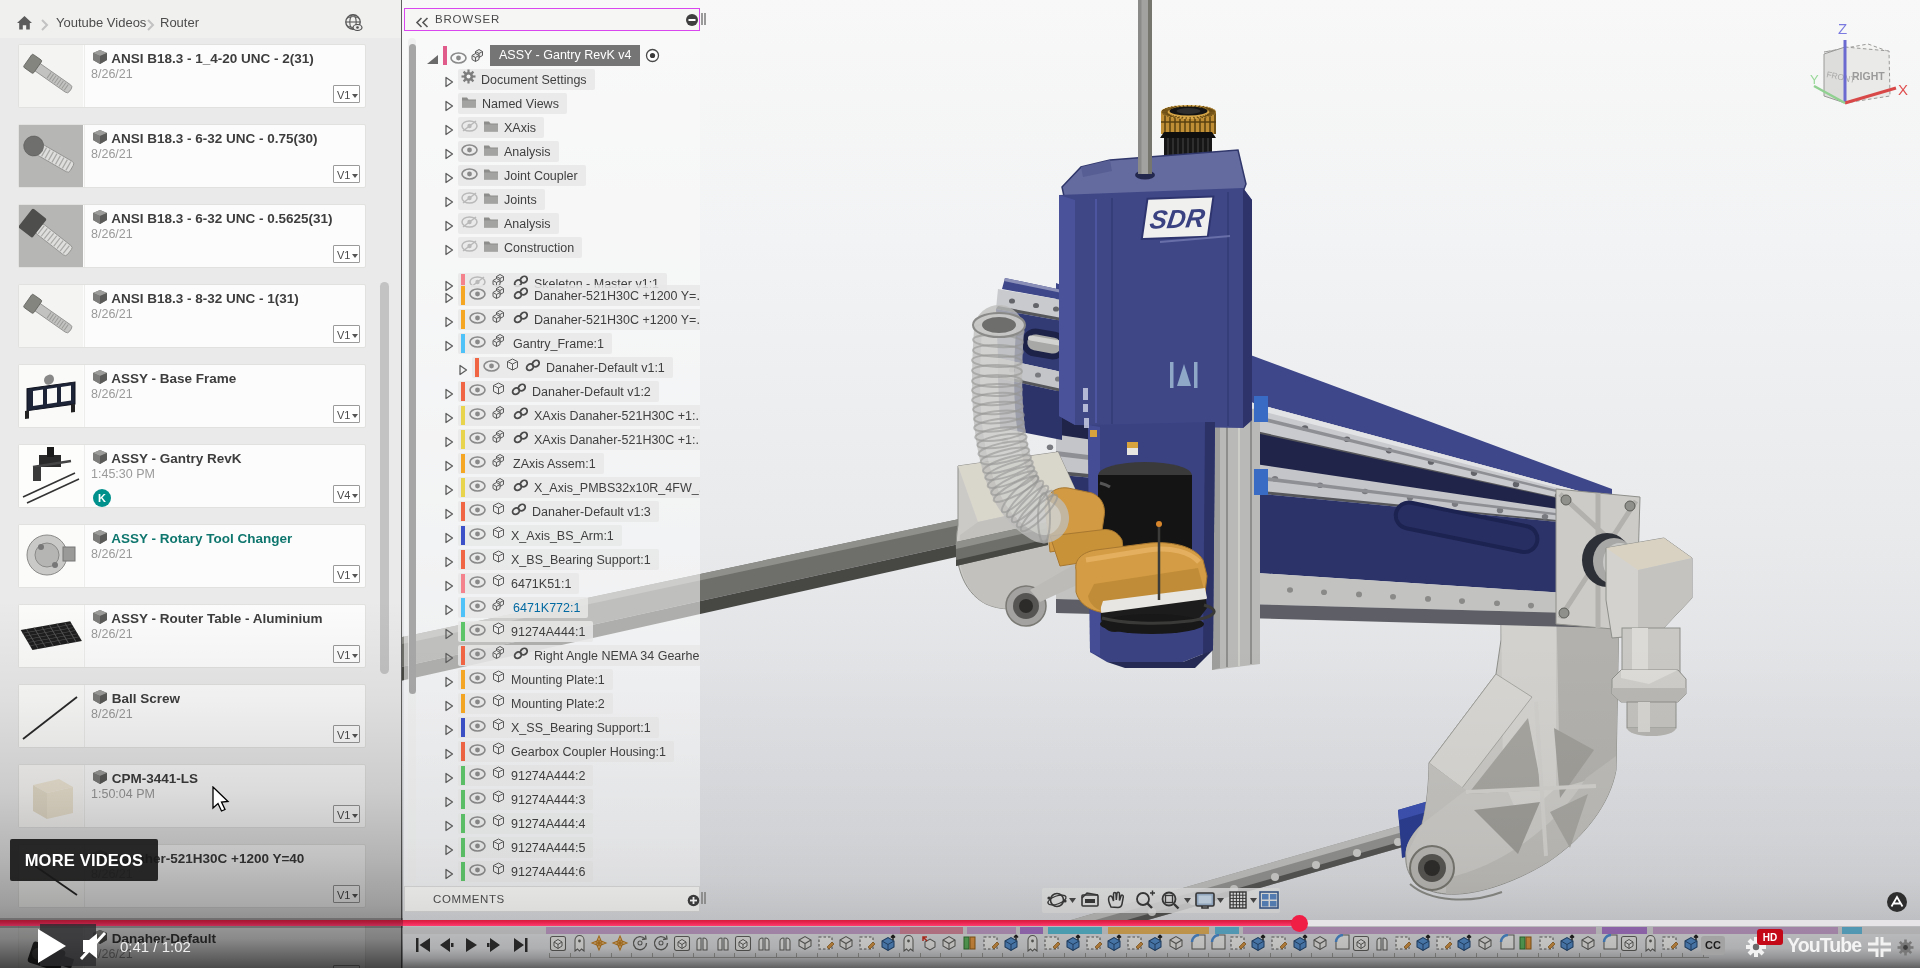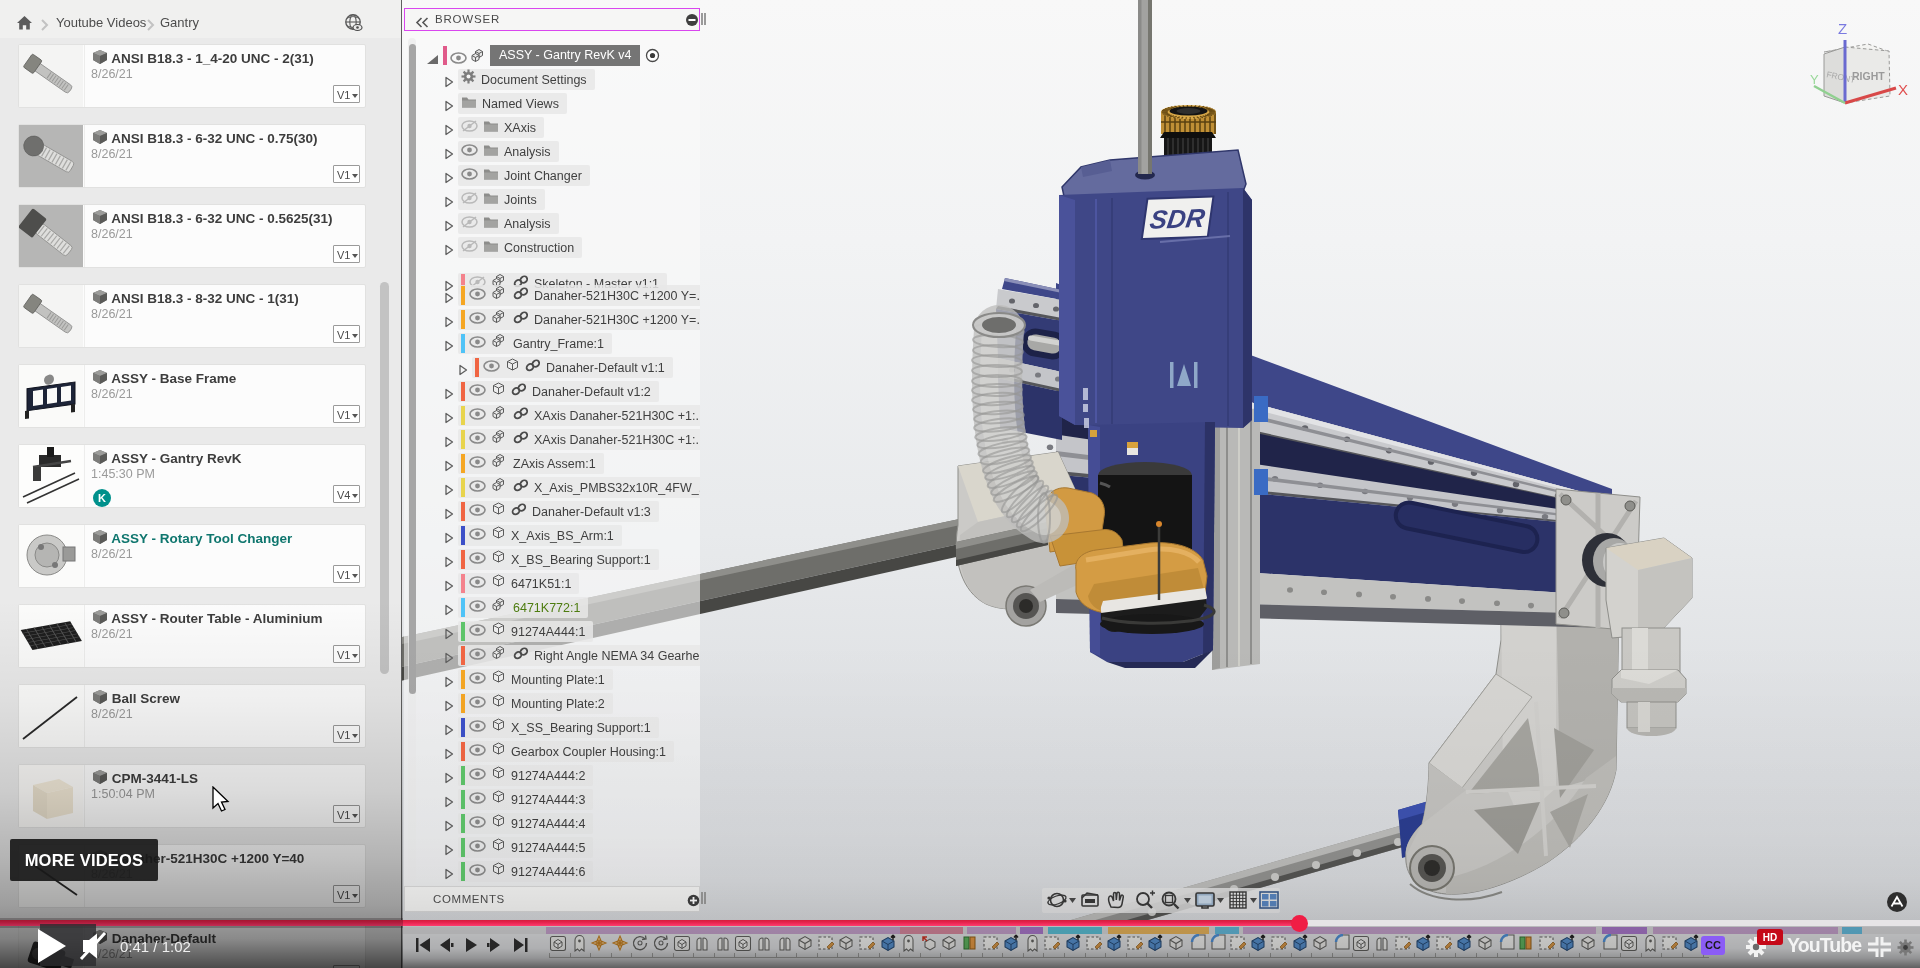--- a/index.html
+++ b/index.html
@@ -431,21 +431,21 @@
         <div style="position:absolute;left:0;top:156px;height:24px;width:100%">
           <span style="position:absolute;left:40px;top:6px"><svg width="10" height="12" viewBox="0 0 10 12" style="">
               <path d="M2 1.5 L8.5 6 L2 10.5 Z" fill="none" stroke="#5f5f5f" stroke-width="1.3" stroke-linejoin="round"></path>
             </svg></span>
           <div style="position:absolute;left:54px;top:1px;height:21px;line-height:20px;background:rgba(232,232,232,0.85);border-radius:2px;padding:0 8px 0 3px;white-space:nowrap"><span style="display:inline-block;margin-right:5px"><svg width="17" height="12" viewBox="0 0 17 12" style="">
                 <ellipse cx="8.5" cy="6" rx="7.5" ry="5" fill="none" stroke="#8a8a8a" stroke-width="1.6"></ellipse>
                 <circle cx="8.5" cy="6" r="2.4" fill="#8a8a8a"></circle>
               </svg></span><span style="display:inline-block;margin-right:5px"><svg width="16" height="13" viewBox="0 0 16 13" style="">
                 <path d="M1 2.5 h5 l1.5 2 H15 v8 H1 Z" fill="#8d8d8b"></path>
                 <path d="M1 5.5 h14 v7 H1 Z" fill="#a3a3a1"></path>
-              </svg></span><span style="font-size:12.5px;color:#3f3f3f;white-space:nowrap">Joint Changer</span></div>
+              </svg></span><span style="font-size:12.5px;color:#3f3f3f;white-space:nowrap">Joint Coupler</span></div>
         </div>
         <div style="position:absolute;left:0;top:180px;height:24px;width:100%">
           <span style="position:absolute;left:40px;top:6px"><svg width="10" height="12" viewBox="0 0 10 12" style="">
               <path d="M2 1.5 L8.5 6 L2 10.5 Z" fill="none" stroke="#5f5f5f" stroke-width="1.3" stroke-linejoin="round"></path>
             </svg></span>
           <div style="position:absolute;left:54px;top:1px;height:21px;line-height:20px;background:rgba(232,232,232,0.85);border-radius:2px;padding:0 8px 0 3px;white-space:nowrap"><span style="display:inline-block;margin-right:5px"><svg width="17" height="12" viewBox="0 0 17 12" style="">
                 <ellipse cx="8.5" cy="6" rx="7.5" ry="5" fill="none" stroke="#b9b9b9" stroke-width="1.5"></ellipse>
                 <circle cx="8.5" cy="6" r="2.2" fill="#b9b9b9"></circle>
                 <line x1="2" y1="11" x2="15" y2="1" stroke="#b9b9b9" stroke-width="1.5"></line>
               </svg></span><span style="display:inline-block;margin-right:5px"><svg width="16" height="13" viewBox="0 0 16 13" style="">
@@ -744,21 +744,21 @@
           <div style="position:absolute;left:54px;top:1px;height:21px;line-height:20px;background:rgba(232,232,232,0.85);border-radius:2px;padding:0 8px 0 3px;white-space:nowrap"><span style="display:inline-block;width:4px;height:19px;background:#4fc3f7;vertical-align:-5px;margin-right:4px"></span><span style="display:inline-block;margin-right:5px"><svg width="17" height="12" viewBox="0 0 17 12" style="">
                 <ellipse cx="8.5" cy="6" rx="7.5" ry="5" fill="none" stroke="#8a8a8a" stroke-width="1.6"></ellipse>
                 <circle cx="8.5" cy="6" r="2.4" fill="#8a8a8a"></circle>
               </svg></span><span style="display:inline-block;margin-right:5px"><svg width="17" height="15" viewBox="0 0 17 15" style="">
                 <g fill="#e8e8e8" stroke="#5a5a5a" stroke-width="1">
 <path d="M5.5 3.5 l3.5-2 3.5 2 v4 l-3.5 2 -3.5-2 Z"></path>
                   <path d="M5.5 3.5 l3.5 2 3.5-2 M9 5.5 v4"></path>
 <path d="M2 7.5 l3.5-2 3.5 2 v4 L5.5 13.5 2 11.5 Z"></path>
                   <path d="M2 7.5 l3.5 2 3.5-2 M5.5 9.5 v4"></path>
                 </g>
-              </svg></span><span style="font-size:12.5px;color:#4d7c0f;white-space:nowrap">6471K772:1</span></div>
+              </svg></span><span style="font-size:12.5px;color:#0369a1;white-space:nowrap">6471K772:1</span></div>
         </div>
         <div style="position:absolute;left:0;top:612px;height:24px;width:100%">
           <span style="position:absolute;left:40px;top:6px"><svg width="10" height="12" viewBox="0 0 10 12" style="">
               <path d="M2 1.5 L8.5 6 L2 10.5 Z" fill="none" stroke="#5f5f5f" stroke-width="1.3" stroke-linejoin="round"></path>
             </svg></span>
           <div style="position:absolute;left:54px;top:1px;height:21px;line-height:20px;background:rgba(232,232,232,0.85);border-radius:2px;padding:0 8px 0 3px;white-space:nowrap"><span style="display:inline-block;width:4px;height:19px;background:#5ec46a;vertical-align:-5px;margin-right:4px"></span><span style="display:inline-block;margin-right:5px"><svg width="17" height="12" viewBox="0 0 17 12" style="">
                 <ellipse cx="8.5" cy="6" rx="7.5" ry="5" fill="none" stroke="#8a8a8a" stroke-width="1.6"></ellipse>
                 <circle cx="8.5" cy="6" r="2.4" fill="#8a8a8a"></circle>
               </svg></span><span style="display:inline-block;margin-right:5px"><svg width="15" height="15" viewBox="0 0 15 15" style="">
                 <g fill="#ededed" stroke="#5a5a5a" stroke-width="1">
@@ -1317,21 +1317,21 @@
   <div style="position:absolute;left:16px;top:15px"><svg width="17" height="16" viewBox="0 0 17 16">
           <path d="M8.5 1 L16 8 h-2.2 v6.6 h-3.6 v-4.4 h-3.4 v4.4 H3.2 V8 H1 Z" fill="#5b5b5b"></path>
         </svg></div>
   <div style="position:absolute;left:40px;top:17px"><svg width="9" height="12" viewBox="0 0 9 12">
           <path d="M2 1 L7 6 L2 11" fill="none" stroke="#c2c2c2" stroke-width="2"></path>
         </svg></div>
   <div style="position:absolute;left:56px;top:15px;font-size:13px;color:#4c4c4c">Youtube Videos</div>
   <div style="position:absolute;left:146px;top:17px"><svg width="9" height="12" viewBox="0 0 9 12">
           <path d="M2 1 L7 6 L2 11" fill="none" stroke="#c2c2c2" stroke-width="2"></path>
         </svg></div>
-  <div style="position:absolute;left:160px;top:15px;font-size:13px;color:#4c4c4c">Gantry</div>
+  <div style="position:absolute;left:160px;top:15px;font-size:13px;color:#4c4c4c">Router</div>
   <div style="position:absolute;left:344px;top:13px"><svg width="19" height="19" viewBox="0 0 19 19">
           <circle cx="9" cy="9" r="7.2" fill="none" stroke="#5a5a5a" stroke-width="1.4"></circle>
 <ellipse cx="9" cy="9" rx="3.2" ry="7.2" fill="none" stroke="#5a5a5a" stroke-width="1.1"></ellipse>
 <line x1="1.8" y1="9" x2="16.2" y2="9" stroke="#5a5a5a" stroke-width="1.1"></line>
 <path d="M3 5 a9 5 0 0 1 12 0 M3 13 a9 5 0 0 0 12 0" fill="none" stroke="#5a5a5a" stroke-width="0.9"></path>
 <ellipse cx="13.5" cy="14.5" rx="4.5" ry="3" fill="#eaeaea" stroke="#4a4a4a" stroke-width="1.1"></ellipse>
           <circle cx="13.5" cy="14.5" r="1.3" fill="#4a4a4a"></circle>
         </svg></div>
 
     <div style="position:absolute;left:18px;top:44px;width:348px;height:64px;background:#fcfcfc;border:1px solid #e1e1e0;border-radius:2px;box-sizing:border-box">
@@ -1627,21 +1627,21 @@
 <div style="position:absolute;left:40px;top:924px;width:56px;height:42px;background:#2c2c2e;opacity:0.8"></div>
 <svg style="position:absolute;left:30px;top:926px" width="180" height="40" viewBox="0 0 180 40">
 <path d="M8 3 L8 37 L36 20 Z" fill="#fff"></path>
 <g fill="#fff">
         <path d="M53 14 h6 l8-6.5 v25 l-8-6.5 h-6 Z"></path>
       </g>
 <line x1="51" y1="33" x2="75" y2="7" stroke="#fff" stroke-width="3"></line>
 <text x="90" y="26" font-family="Liberation Sans,sans-serif" font-size="15" fill="#efefef">0:41 / 1:02</text>
 </svg>
 
-<div style="position:absolute;left:1701px;top:936px;width:24px;height:19px;background:#8b5cf6;border-radius:3px;color:#1a1a1a;font-weight:bold;font-size:11px;text-align:center;line-height:19px">CC</div>
+<div style="position:absolute;left:1701px;top:936px;width:24px;height:19px;background:#a3a3a3;border-radius:3px;color:#1a1a1a;font-weight:bold;font-size:11px;text-align:center;line-height:19px">CC</div>
 <svg style="position:absolute;left:1744px;top:929px" width="40" height="32" viewBox="0 0 40 32">
 <g fill="#f2f2f2">
         <circle cx="12" cy="18" r="6.5"></circle>
         <g stroke="#f2f2f2" stroke-width="4">
           <line x1="12" y1="8" x2="12" y2="28"></line>
           <line x1="2" y1="18" x2="22" y2="18"></line>
           <line x1="5" y1="11" x2="19" y2="25"></line>
           <line x1="19" y1="11" x2="5" y2="25"></line>
         </g>
       </g>

